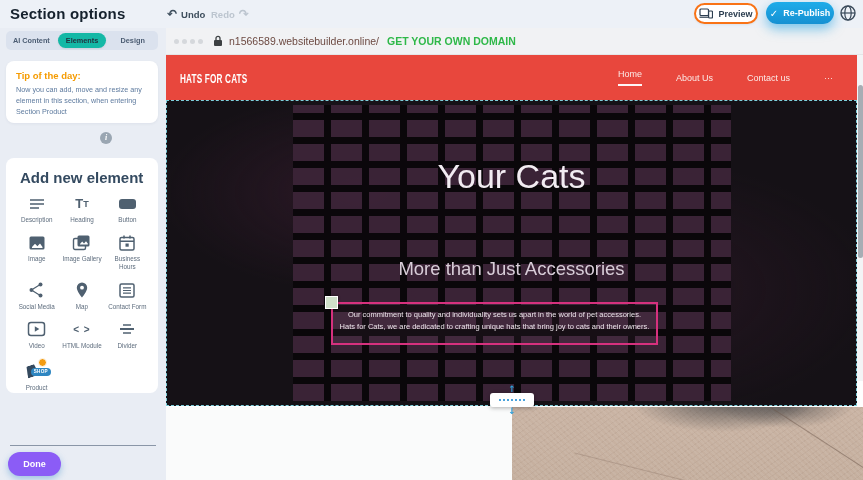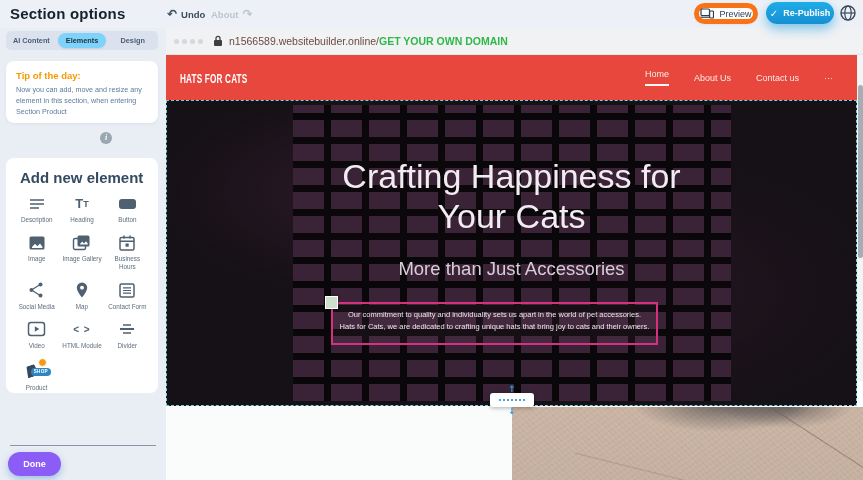--- a/index.html
+++ b/index.html
@@ -6,30 +6,30 @@
   html,body { width:863px; height:480px; overflow:hidden; background:#eef1f6; }
   .app { position:relative; width:863px; height:480px; font-family:"Liberation Sans",sans-serif; color:#1b2733; overflow:hidden; }
 
   
   .topbar { position:absolute; left:0; top:0; width:863px; height:28px; background:#edf1f7; z-index:30; }
   .page-title { position:absolute; left:10px; top:5px; font-size:15px; font-weight:bold; color:#15212d; letter-spacing:.2px; }
   .undo-btn, .redo-btn { position:absolute; top:0; height:28px; display:flex; align-items:center; gap:4px; font-size:9.5px; font-weight:bold; background:none; border:none; cursor:pointer; font-family:"Liberation Sans",sans-serif; }
   .undo-btn { left:167px; color:#3d4d5c; }
   .redo-btn { left:211px; color:#bcc5cf; }
   .u-glyph { font-family:"DejaVu Sans",sans-serif; font-size:12px; line-height:1; }
-  .preview-btn { position:absolute; left:694px; top:3px; width:64px; height:21px; border-radius:11px; background:#fff; border:5px solid #f97316; display:flex; align-items:center; justify-content:center; gap:5px; font-size:9px; font-weight:normal; color:#2c3e50; box-shadow:0 1px 2px rgba(40,60,90,.08); cursor:pointer; }
+  .preview-btn { position:absolute; left:694px; top:3px; width:64px; height:21px; border-radius:11px; background:#fff; border:2px solid #f97316; display:flex; align-items:center; justify-content:center; gap:5px; font-size:9px; font-weight:bold; color:#2c3e50; box-shadow:0 1px 2px rgba(40,60,90,.08); cursor:pointer; }
   .republish-btn { position:absolute; left:766px; top:2px; width:68px; height:22px; border-radius:12px; background:linear-gradient(#1face9,#1590d2); border:none; display:flex; align-items:center; justify-content:center; gap:5px; font-size:9px; font-weight:bold; color:#fff; box-shadow:0 5px 12px rgba(28,158,222,.55); cursor:pointer; font-family:"Liberation Sans",sans-serif; }
   .check-glyph { font-family:"DejaVu Sans",sans-serif; font-size:10px; }
   .globe-btn { position:absolute; left:839px; top:4px; width:18px; height:18px; background:none; border:none; cursor:pointer; padding:0; }
 
   
   .sidebar { position:absolute; left:0; top:28px; width:166px; height:452px; background:#e9edf4; z-index:20; }
   .tabs { position:absolute; left:6px; top:3px; width:152px; height:19px; background:#dbe2ee; border-radius:5px; display:flex; align-items:stretch; }
   .tab { flex:1; display:flex; align-items:center; justify-content:center; font-size:7.3px; font-weight:bold; color:#4c5d73; border:none; background:none; cursor:pointer; border-radius:9px; margin:2px 1px; font-family:"Liberation Sans",sans-serif; }
-  .tab.active { background:#7dd3fc; color:#22313f; box-shadow:0 1px 2px rgba(0,0,0,.08); }
+  .tab.active { background:#14b8a6; color:#22313f; box-shadow:0 1px 2px rgba(0,0,0,.08); }
   .tip-card { position:absolute; left:6px; top:33px; width:152px; height:62px; background:#fff; border-radius:8px; padding:9px 10px; box-shadow:0 1px 3px rgba(30,50,80,.06); }
   .tip-title { font-size:9.5px; font-weight:bold; color:#f59b00; margin-bottom:4px; }
   .tip-body { font-size:7.2px; line-height:1.5; color:#5d7a9e; }
   .edit-mobile-btn { position:absolute; left:6px; top:95px; width:88px; height:30px; border-radius:15px; background:#2d9fd8; border:none; display:flex; align-items:center; justify-content:center; gap:7px; font-size:7.2px; font-weight:bold; color:#fff; box-shadow:0 3px 8px rgba(45,130,200,.4); cursor:pointer; font-family:"Liberation Sans",sans-serif; }
   .info-btn { position:absolute; left:100px; top:104px; width:12px; height:12px; border-radius:50%; background:#9aa6b2; border:none; color:#fff; font-size:8px; font-weight:bold; font-family:"Liberation Serif",serif; font-style:italic; line-height:12px; text-align:center; cursor:pointer; padding:0; }
   .add-card { position:absolute; left:6px; top:130px; width:152px; height:235px; background:#fff; border-radius:8px; padding:11px 8px 0 8px; overflow:hidden; }
   .add-title { font-size:15px; font-weight:600; color:#344a60; margin-left:6px; margin-bottom:8px; }
   .el-grid { display:grid; grid-template-columns:repeat(3,1fr); row-gap:9px; }
   .el-item { display:flex; flex-direction:column; align-items:center; cursor:pointer; }
   .el-icon { height:19px; display:flex; align-items:center; justify-content:center; color:#4f6070; }
@@ -44,28 +44,28 @@
   .pg-badge { position:absolute; right:4px; top:-1px; width:9px; height:9px; border-radius:50%; background:#f39c12; border:1px solid #fff; }
   .sb-divider { position:absolute; left:10px; top:417px; width:146px; height:1px; background:#8a96a7; }
   .done-btn { position:absolute; left:8px; top:424px; width:53px; height:24px; border-radius:12px; background:#8b5cf6; border:none; color:#fff; font-size:9px; font-weight:bold; box-shadow:0 3px 7px rgba(45,130,200,.4); cursor:pointer; font-family:"Liberation Sans",sans-serif; }
 
   
   .preview { position:absolute; left:166px; top:28px; width:697px; height:452px; background:#fff; }
   .chrome { position:absolute; left:0; top:0; width:697px; height:27px; background:#f1f2f4; border-bottom:1px solid #e4e5e7; display:flex; align-items:center; padding-left:8px; }
   .dot { width:5px; height:5px; border-radius:50%; background:#d5d8dc; margin-right:3px; }
   .lock-icon { margin-left:7px; margin-right:6px; display:flex; }
   .url-text { font-size:10.5px; color:#6d4a42; }
-  .domain-cta { font-size:10.5px; font-weight:bold; color:#2eb848; cursor:pointer; }
+  .domain-cta { font-size:10.5px; font-weight:bold; color:#2eb848; margin-left:8px; cursor:pointer; }
 
   .canvas { position:absolute; left:0; top:27px; width:697px; height:425px; background:#fff; overflow:hidden; }
 
   
   .site-header { position:absolute; left:0; top:0; width:691px; height:45px; background:#e8473d; }
   .site-logo { position:absolute; left:14px; top:16px; font-size:10px; font-weight:bold; color:#fff; letter-spacing:.2px; transform:scale(.82,1.3); transform-origin:left top; white-space:nowrap; }
-  .site-nav { position:absolute; right:24px; top:0; height:45px; display:flex; align-items:center; gap:25px; }
+  .site-nav { position:absolute; right:24px; top:0; height:45px; display:flex; align-items:center; gap:34px; }
   .nav-item { font-size:9px; color:#fbeae7; cursor:pointer; }
   .nav-item.active { padding-bottom:5px; border-bottom:2px solid rgba(255,255,255,.95); }
 
   
   .dark-section { position:absolute; left:0; top:45px; width:691px; height:306px; background:
       radial-gradient(ellipse 200px 100px at 28% 30%, rgba(62,30,52,.55), transparent),
       radial-gradient(ellipse 240px 130px at 68% 62%, rgba(55,26,46,.45), transparent),
       #151116;
     border:1px dashed #7ed0dc; }
   .grid-overlay { position:absolute; left:126px; top:4px; width:438px; bottom:4px; opacity:.95; background-image:
@@ -106,21 +106,21 @@
 
 <div class="app">
 
   <header class="topbar">
     <div class="page-title">Section options</div>
     <button class="undo-btn">
       <span class="u-glyph">↶</span>
       <span>Undo</span>
     </button>
     <button class="redo-btn">
-      <span>About</span>
+      <span>Redo</span>
       <span class="u-glyph">↷</span>
     </button>
     <button class="preview-btn">
       <span>
         <svg width="14" height="11" viewBox="0 0 14 11">
             <rect x="1" y="1" width="8.5" height="6.5" rx="1" fill="none" stroke="#2c3e50" stroke-width="1.2"></rect>
             <path d="M0.5 9.2h9.5" stroke="#2c3e50" stroke-width="1.2"></path>
             <rect x="9.6" y="3" width="3.9" height="7" rx="1" fill="#fff" stroke="#2c3e50" stroke-width="1.2"></rect>
           </svg>
       </span>
@@ -315,21 +315,20 @@
           <span class="nav-item active">Home</span>
           <span class="nav-item">About Us</span>
           <span class="nav-item">Contact us</span>
           <span class="nav-item">···</span>
         </nav>
       </div>
 
       <section class="dark-section">
         <div class="grid-overlay"></div>
         <h1 class="hero-h1">
-          <span style="display:block">Crafting Happiness for</span>
           <span style="display:block">Your Cats</span>
         </h1>
         <div class="hero-sub">More than Just Accessories</div>
         <div class="pbox">
           <span class="phandle"></span>
           <span class="pline">Our commitment to quality and individuality sets us apart in the world of pet accessories.</span>
           <span class="pline">Hats for Cats, we are dedicated to crafting unique hats that bring joy to cats and their owners.</span>
         </div>
       </section>
 

